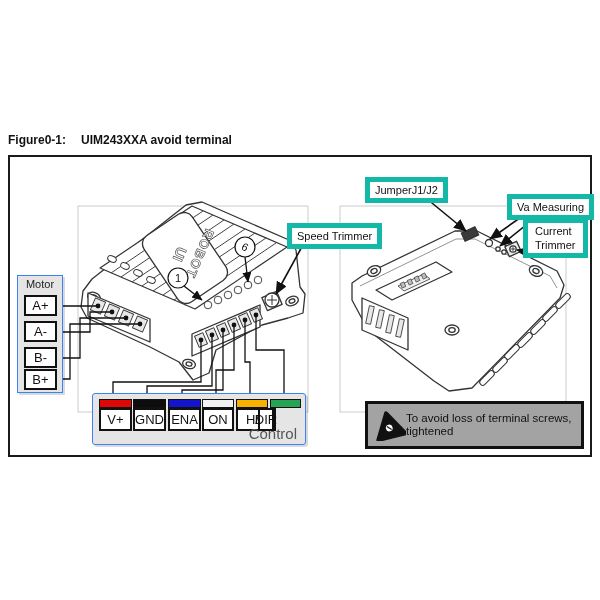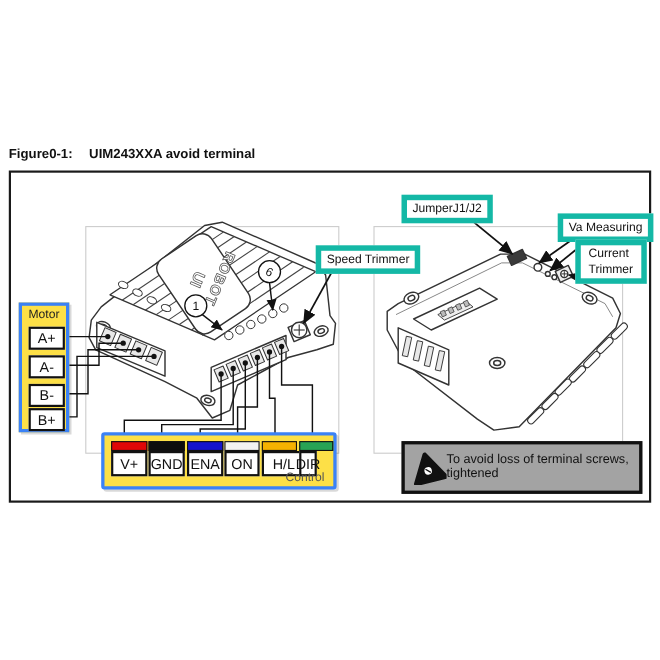--- a/index.html
+++ b/index.html
@@ -7,31 +7,31 @@
           font-family:"Liberation Sans",sans-serif;color:#111;}
   *{box-sizing:border-box;}
 
   .caption{position:absolute;left:8px;top:133px;font-size:12px;font-weight:bold;white-space:nowrap;}
   .caption .cap-title{margin-left:15px;}
 
   .frame{position:absolute;left:8px;top:155px;width:584px;height:302px;border:2px solid #1a1a1a;background:#fff;}
 
   .svg-layer{position:absolute;left:0;top:0;width:600px;height:600px;}
 
-  .panel{position:absolute;background:#fde047;border:3px solid #3b82f6;box-shadow:2px 2px 0 rgba(0,0,0,.15);}
+  .panel{position:absolute;background:#e5e5e5;border:1px solid #3b82f6;box-shadow:2px 2px 0 rgba(0,0,0,.15);}
   .motor-panel{left:17px;top:275px;width:46px;height:118px;}
   .panel-title{position:absolute;top:2px;left:0;right:0;text-align:center;font-size:11px;color:#222;}
   .mterm{position:absolute;left:6px;width:33px;height:21px;border:2px solid #111;background:#fff;
          display:flex;align-items:center;justify-content:center;font-size:13px;}
 
   .control-panel{left:92px;top:393px;width:214px;height:52px;border-radius:3px;}
   .cbar{position:absolute;top:5px;height:9px;border:1px solid #111;}
   .cterm{position:absolute;top:14px;height:23px;border:2px solid #111;background:#fff;
          display:flex;align-items:center;justify-content:center;font-size:13px;}
-  .control-label{position:absolute;right:8px;bottom:2px;font-size:11px;color:#555;}
+  .control-label{position:absolute;right:8px;bottom:2px;font-size:15px;color:#555;}
 
   .callout{position:absolute;background:#fff;border:5px solid #14b8a6;font-size:11px;
            padding:1px 5px;white-space:nowrap;line-height:14px;}
   .callout.two-line{text-align:left;padding:1px 7px;}
 
   .warning{position:absolute;left:365px;top:401px;width:219px;height:48px;border:3px solid #111;
            background:#a3a3a3;display:flex;align-items:center;}
   .warn-icon{flex:0 0 34px;margin-left:4px;}
   .warn-text{flex:1;font-size:11.5px;line-height:13.5px;padding-right:4px;}
   .warn-text .l2{word-spacing:7px;}
@@ -245,21 +245,21 @@
     <div class="cbar" style="left: 75px; width: 33px; background-color: rgb(20, 20, 204);"></div>
     <div class="cbar" style="left: 109px; width: 32px; background-color: rgb(242, 242, 242);"></div>
     <div class="cbar" style="left: 143px; width: 32px; background-color: rgb(245, 178, 1);"></div>
     <div class="cbar" style="left: 177px; width: 31px; background-color: rgb(39, 163, 85);"></div>
 
     <div class="cterm" style="left:6px;width:33px">V+</div>
     <div class="cterm" style="left:40px;width:33px">GND</div>
     <div class="cterm" style="left:75px;width:33px">ENA</div>
     <div class="cterm" style="left:109px;width:32px">ON</div>
     <div class="cterm" style="left:143px;width:40px">H/L</div>
-    <div class="cterm" style="left:177px;width:16px">DIR</div>
+    <div class="cterm" style="left:165px;width:16px">DIR</div>
 
     <div class="control-label">Control</div>
   </div>
 
   <div class="callout" style="left:287px;top:223px">Speed Trimmer</div>
   <div class="callout" style="left:365px;top:177px">JumperJ1/J2</div>
   <div class="callout" style="left:507px;top:194px">Va Measuring</div>
   <div class="callout two-line" style="left:523px;top:218px">
     <div>Current</div>
     <div>Trimmer</div>

